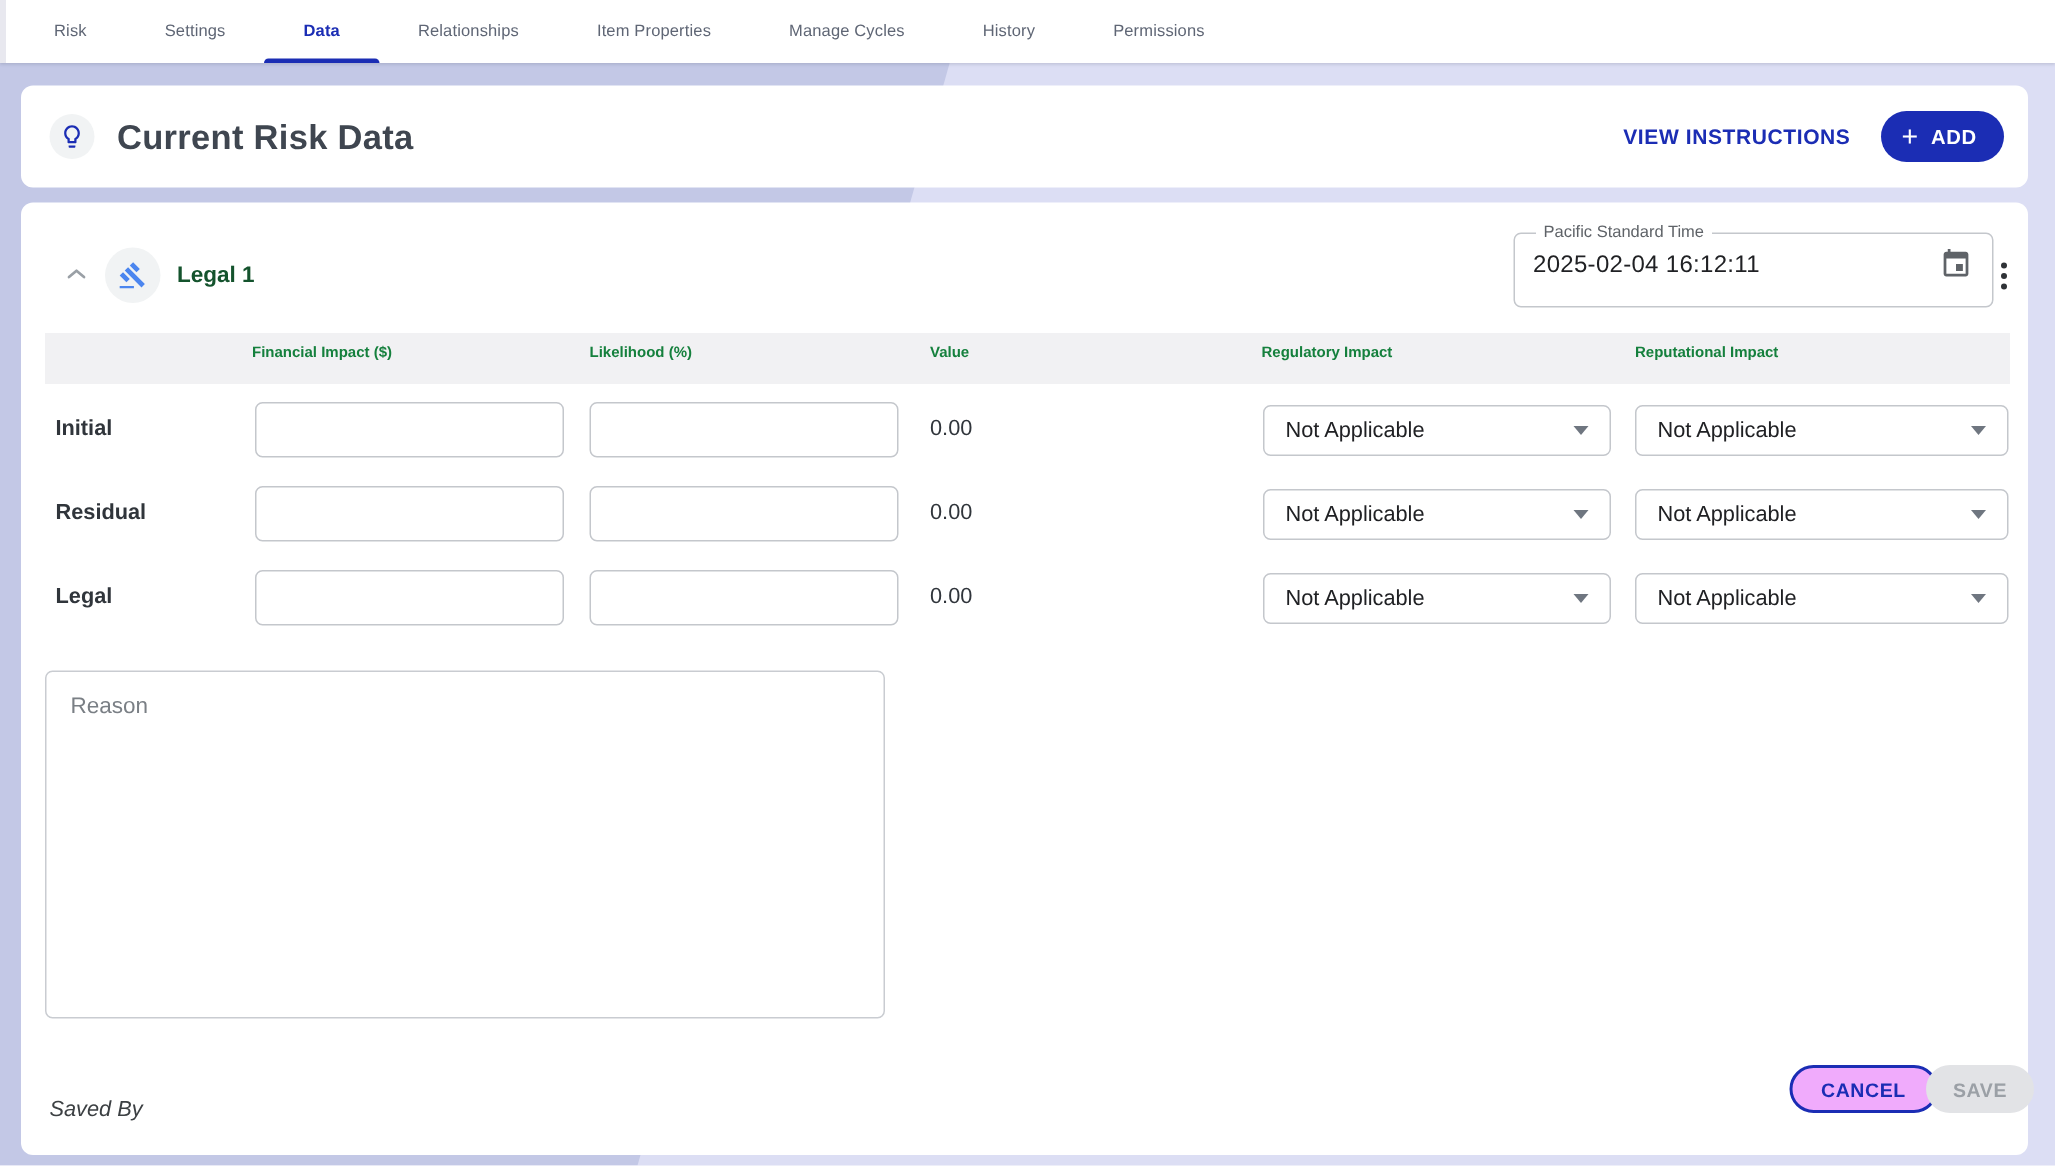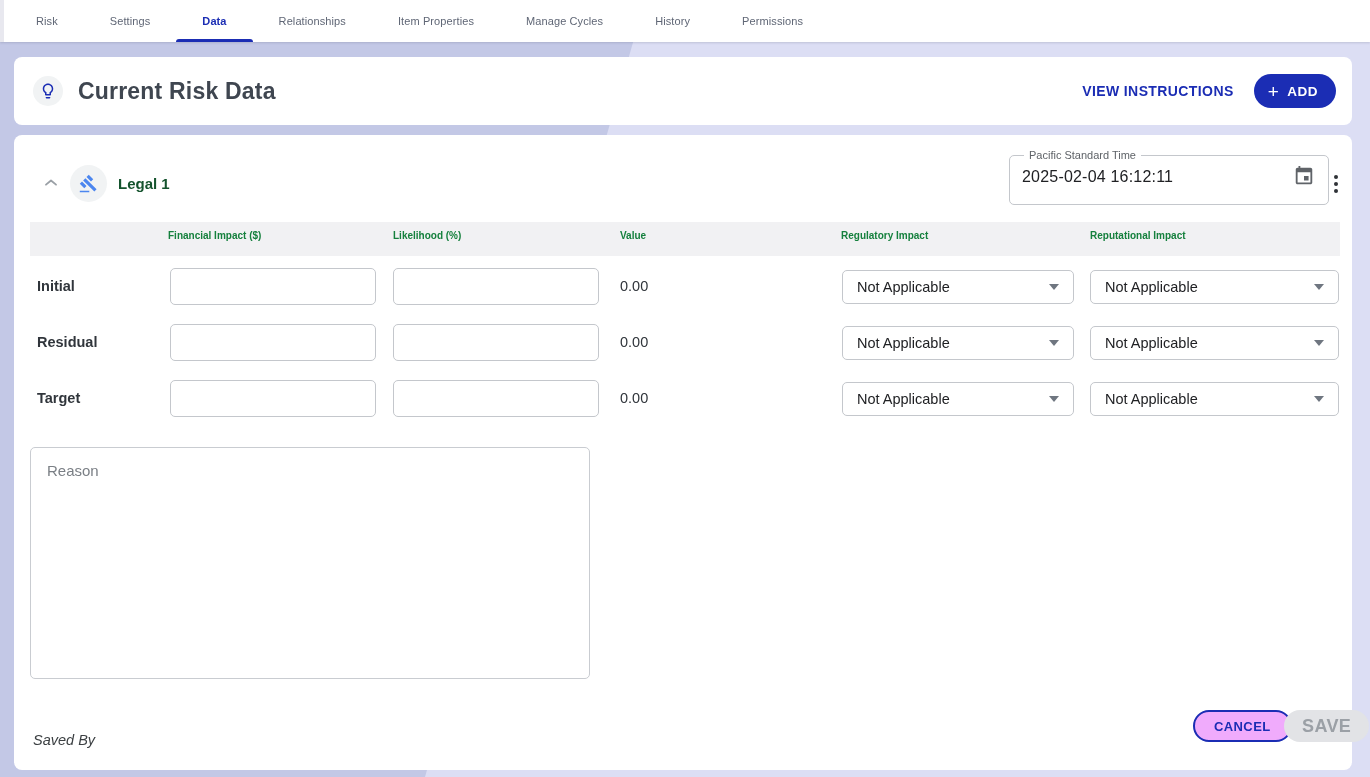--- a/index.html
+++ b/index.html
@@ -137,21 +137,21 @@
   
   .saved-by { position:absolute; left:19px; top:597px; font-style:italic; font-size:14.5px; color:#3c4043; }
   .cancel-btn {
     position:absolute; left:1179px; top:575px; height:32px; padding:0 19px;
     background:#f0abfc; border:2px solid #1b2db4; border-radius:17px; cursor:pointer;
     color:#1b2db4; font-weight:bold; font-size:13px; letter-spacing:.4px; font-family:inherit;
   }
   .save-btn {
     position:absolute; left:1270px; top:575px; height:32px; padding:0 18px;
     background:#e2e3e6; border:none; border-radius:17px; cursor:default;
-    color:#9ba0a6; font-weight:bold; font-size:18px; letter-spacing:.4px; font-family:inherit;
+    color:#9ba0a6; font-weight:bold; font-size:13px; letter-spacing:.4px; font-family:inherit;
   }
 </style>
 </head>
 <body>
 
 <div class="bg-wedge"></div>
 
 <nav class="tabbar">
   <div class="tab">Risk</div>
   <div class="tab">Settings</div>
@@ -245,21 +245,21 @@
       <span class="sel-text">Not Applicable</span>
       <span class="caret-down"></span>
     </div>
     <div class="select rep">
       <span class="sel-text">Not Applicable</span>
       <span class="caret-down"></span>
     </div>
   </div>
 
   <div class="trow r2">
-    <span class="row-label">Target</span>
+    <span class="row-label">Legal</span>
     <input class="num-input fi" type="text" value="" style="">
     <input class="num-input lk" type="text" value="" style="">
     <span class="value-cell">0.00</span>
     <div class="select reg">
       <span class="sel-text">Not Applicable</span>
       <span class="caret-down"></span>
     </div>
     <div class="select rep">
       <span class="sel-text">Not Applicable</span>
       <span class="caret-down"></span>

